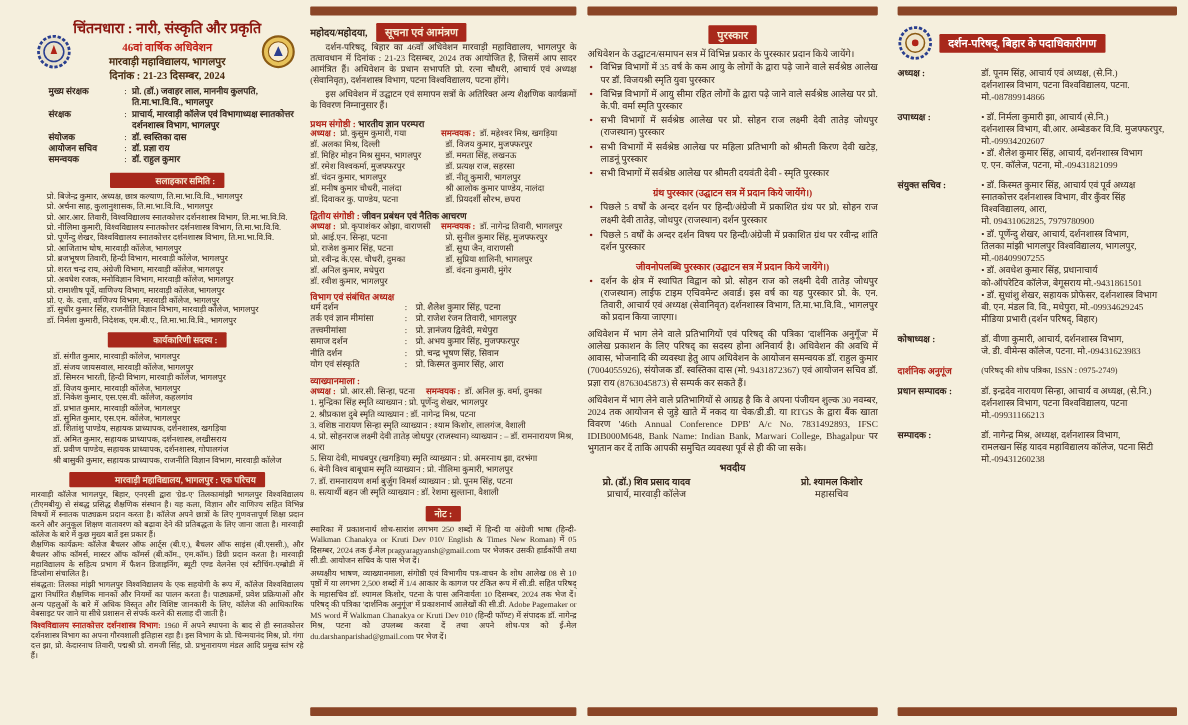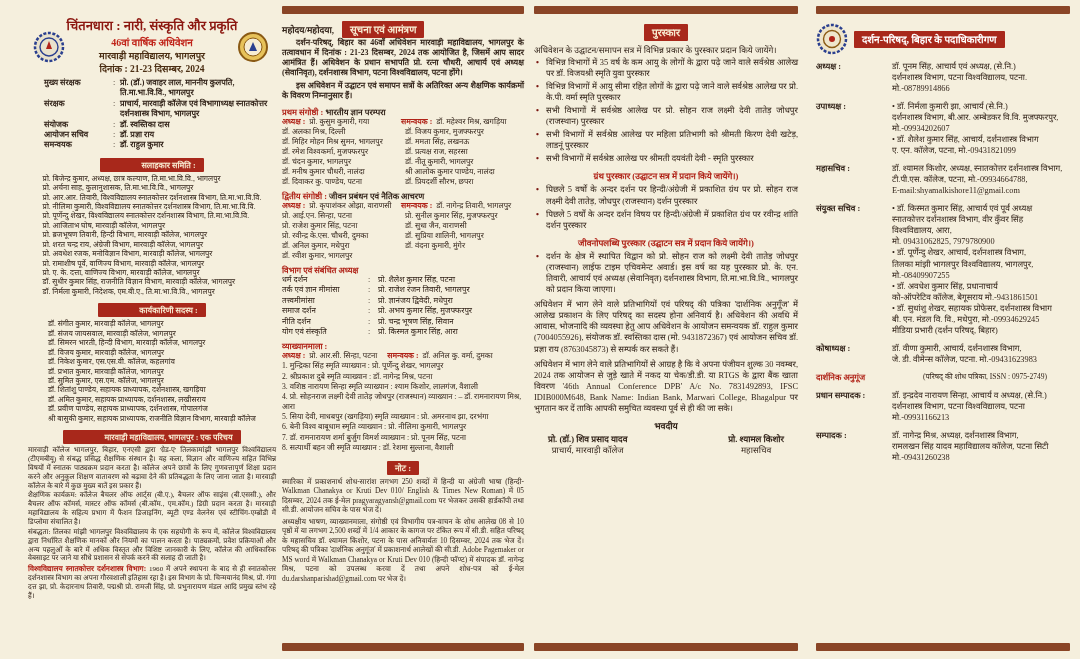--- a/index.html
+++ b/index.html
@@ -36,21 +36,21 @@
   .off-val{flex:1;font-weight:bold;}
   .c1-box{font-size:8px;padding-left:41px;}
   .memlist{font-size:7.5px;line-height:1.26;}
   .memlist div{margin:0;}
   .intro{font-size:7.1px;line-height:1.25;text-align:justify;}
   .intro p{margin:0 0 1px;}
   .dept-head{color:#b02318;font-weight:bold;font-size:7.3px;}
   .c2-salrow{display:flex;align-items:center;gap:8px;margin-top:2px;}
   .c2-sal{font-size:9px;font-weight:bold;}
   .c2-body{font-size:8px;line-height:1.27;text-align:justify;}
-  .c2-body p{margin:0 0 2px;text-indent:14px;font-weight:bold;}
+  .c2-body p{margin:0 0 2px;text-indent:14px;}
   .sem-title{font-size:8.3px;margin-top:3px;}
   .sem-cols{display:flex;gap:4px;font-size:7.7px;line-height:1.3;}
   .sem-cols>div{flex:1;}
   .pairline{display:flex;gap:4px;font-size:7.7px;line-height:1.3;}
   .pairline .redhead{flex:none;}
   .deptrow{display:flex;font-size:7.9px;line-height:1.32;}
   .dept-name{width:86px;flex:none;}
   .dept-sep{width:10px;flex:none;}
   .dept-sep::before{content:":";}
   .lect-list{font-size:7.7px;line-height:1.32;}
@@ -67,21 +67,21 @@
   .signs{display:flex;justify-content:space-between;padding:0 14px;margin-top:2px;}
   .sign{text-align:center;font-size:8.6px;line-height:1.3;}
   .sign .name{font-weight:bold;}
   .c4-head{display:flex;align-items:center;gap:6px;margin-top:4px;}
   .c4-head .redbox{font-size:10px;color:#fff;}
   .p4-list{margin-top:6px;}
   .p4-row{display:flex;font-size:8.3px;line-height:1.33;margin-bottom:7px;}
   .p4-label{width:76px;flex:none;font-weight:bold;}
   .p4-text{flex:1;white-space:pre-line;}
   .p4-row.journal .p4-label{color:#b02318;}
-  .muted{font-size:7.5px;margin-left:31px;}
+  .muted{font-size:7.5px;}
 </style>
 </head>
 <body>
 
 <div class="page">
 
   <div class="col col1">
     <div class="bar bar-top"></div>
     <div class="c1-head">
       <svg class="logo" viewBox="0 0 32 32">
@@ -378,26 +378,20 @@
 
         <div class="p4-row">
           <span class="p4-label">उपाध्यक्ष :</span>
           <span class="p4-text">• डॉ. निर्मला कुमारी झा, आचार्य (से.नि.)
 दर्शनशास्त्र विभाग, बी.आर. अम्बेडकर वि.वि. मुजफ्फरपुर,
 मो.-09934202607
 • डॉ. शैलेश कुमार सिंह, आचार्य, दर्शनशास्त्र विभाग
 ए. एन. कॉलेज, पटना, मो.-09431821099</span>
         </div>
 
-        <div class="p4-row">
-          <span class="p4-label">महासचिव :</span>
-          <span class="p4-text">डॉ. श्यामल किशोर, अध्यक्ष, स्नातकोत्तर दर्शनशास्त्र विभाग,
-टी.पी.एस. कॉलेज, पटना, मो.-09934664788,
-E-mail:shyamalkishore11@gmail.com</span>
-        </div>
 
         <div class="p4-row">
           <span class="p4-label">संयुक्त सचिव :</span>
           <span class="p4-text">• डॉ. किस्मत कुमार सिंह, आचार्य एवं पूर्व अध्यक्ष
 स्नातकोत्तर दर्शनशास्त्र विभाग, वीर कुँवर सिंह
 विश्वविद्यालय, आरा,
 मो. 09431062825, 7979780900
 • डॉ. पूर्णेन्दु शेखर, आचार्य, दर्शनशास्त्र विभाग,
 तिलका मांझी भागलपुर विश्वविद्यालय, भागलपुर,
 मो.-08409907255

